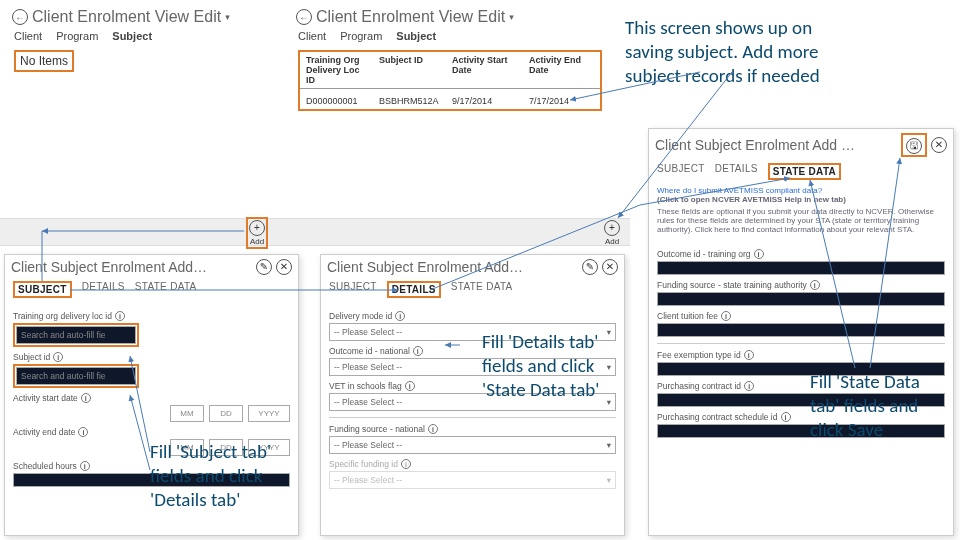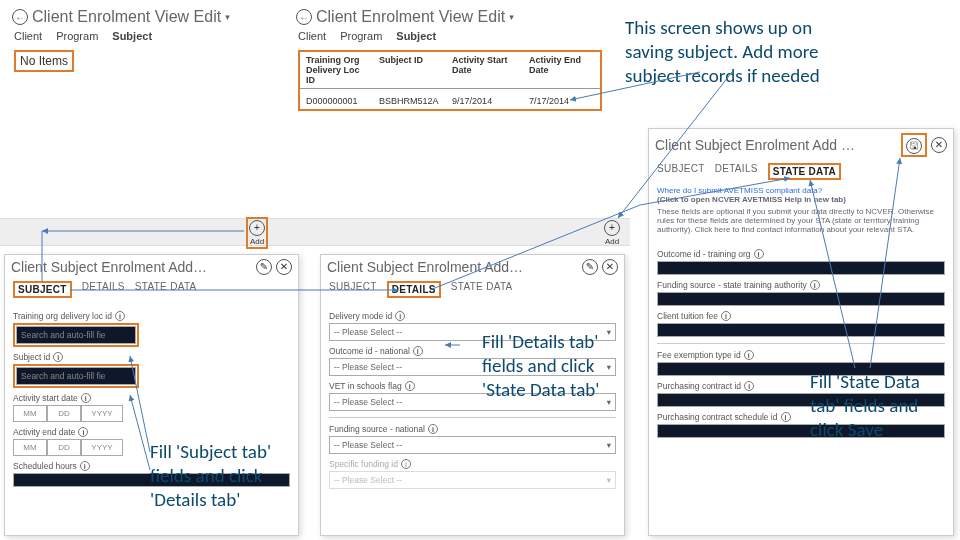--- a/index.html
+++ b/index.html
@@ -24,21 +24,21 @@
   .no-items { border: 2px solid #e07b2a; font-size: 12px; display: inline-block; padding: 2px 4px; margin: 4px 8px; }
   .addbar { position: absolute; background: #eee; border-top: 1px solid #ddd; border-bottom: 1px solid #ddd; display: flex; align-items: center; justify-content: flex-end; padding: 4px 10px 2px 0; }
   .add-group { display: flex; flex-direction: column; align-items: center; gap: 1px; font-size: 8px; }
   .form-pane { padding: 4px 8px; }
   .lbl { font-size: 8.5px; color: #555; margin-top: 5px; display: flex; align-items: center; gap: 3px; }
   .info-i { display: inline-flex; width: 10px; height: 10px; border: 1px solid #777; border-radius: 50%; align-items: center; justify-content: center; font-size: 7px; font-weight: bold; }
   .fld { border: 1px solid #aaa; background: #0f172a; color: #888; font-size: 8.5px; padding: 3px 4px; margin-top: 2px; width: 100%; }
   .fld-ob { border: 2px solid #e07b2a; padding: 1px; margin-top: 2px; display: inline-block; }
   .fld-ob .fld { margin-top: 0; width: 120px; }
   .sel { border: 1px solid #aaa; background: #fff; color: #666; font-size: 8.5px; padding: 3px 4px; margin-top: 2px; width: 100%; display: flex; justify-content: space-between; align-items: center; }
-  .date3 { display: flex; margin-top: 2px; }
+  .date3 { display: flex; gap: 5px; margin-top: 2px; justify-content: flex-end; }
   .date3 .db { border: 1px solid #aaa; width: 34px; text-align: center; font-size: 8px; padding: 3px 1px; color: #888; }
   .date3 .db.y { width: 42px; }
   .hr { border-top: 1px solid #ccc; margin: 6px 0; }
   .help-box { font-size: 8px; color: #667; padding: 2px 8px 6px 8px; }
   .help-link { color: #2a6cd8; }
   .callout { position: absolute; font-family: Calibri, Arial, sans-serif; font-size: 19px; color: #0c4a6e; line-height: 1.25; }
   svg.arrows { position: absolute; left: 0; top: 0; width: 960px; height: 540px; pointer-events: none; }
   .arrowhead { fill: #4a7bb5; }
   .arrowline { stroke: #4a7bb5; stroke-width: 1; fill: none; }
 </style>

